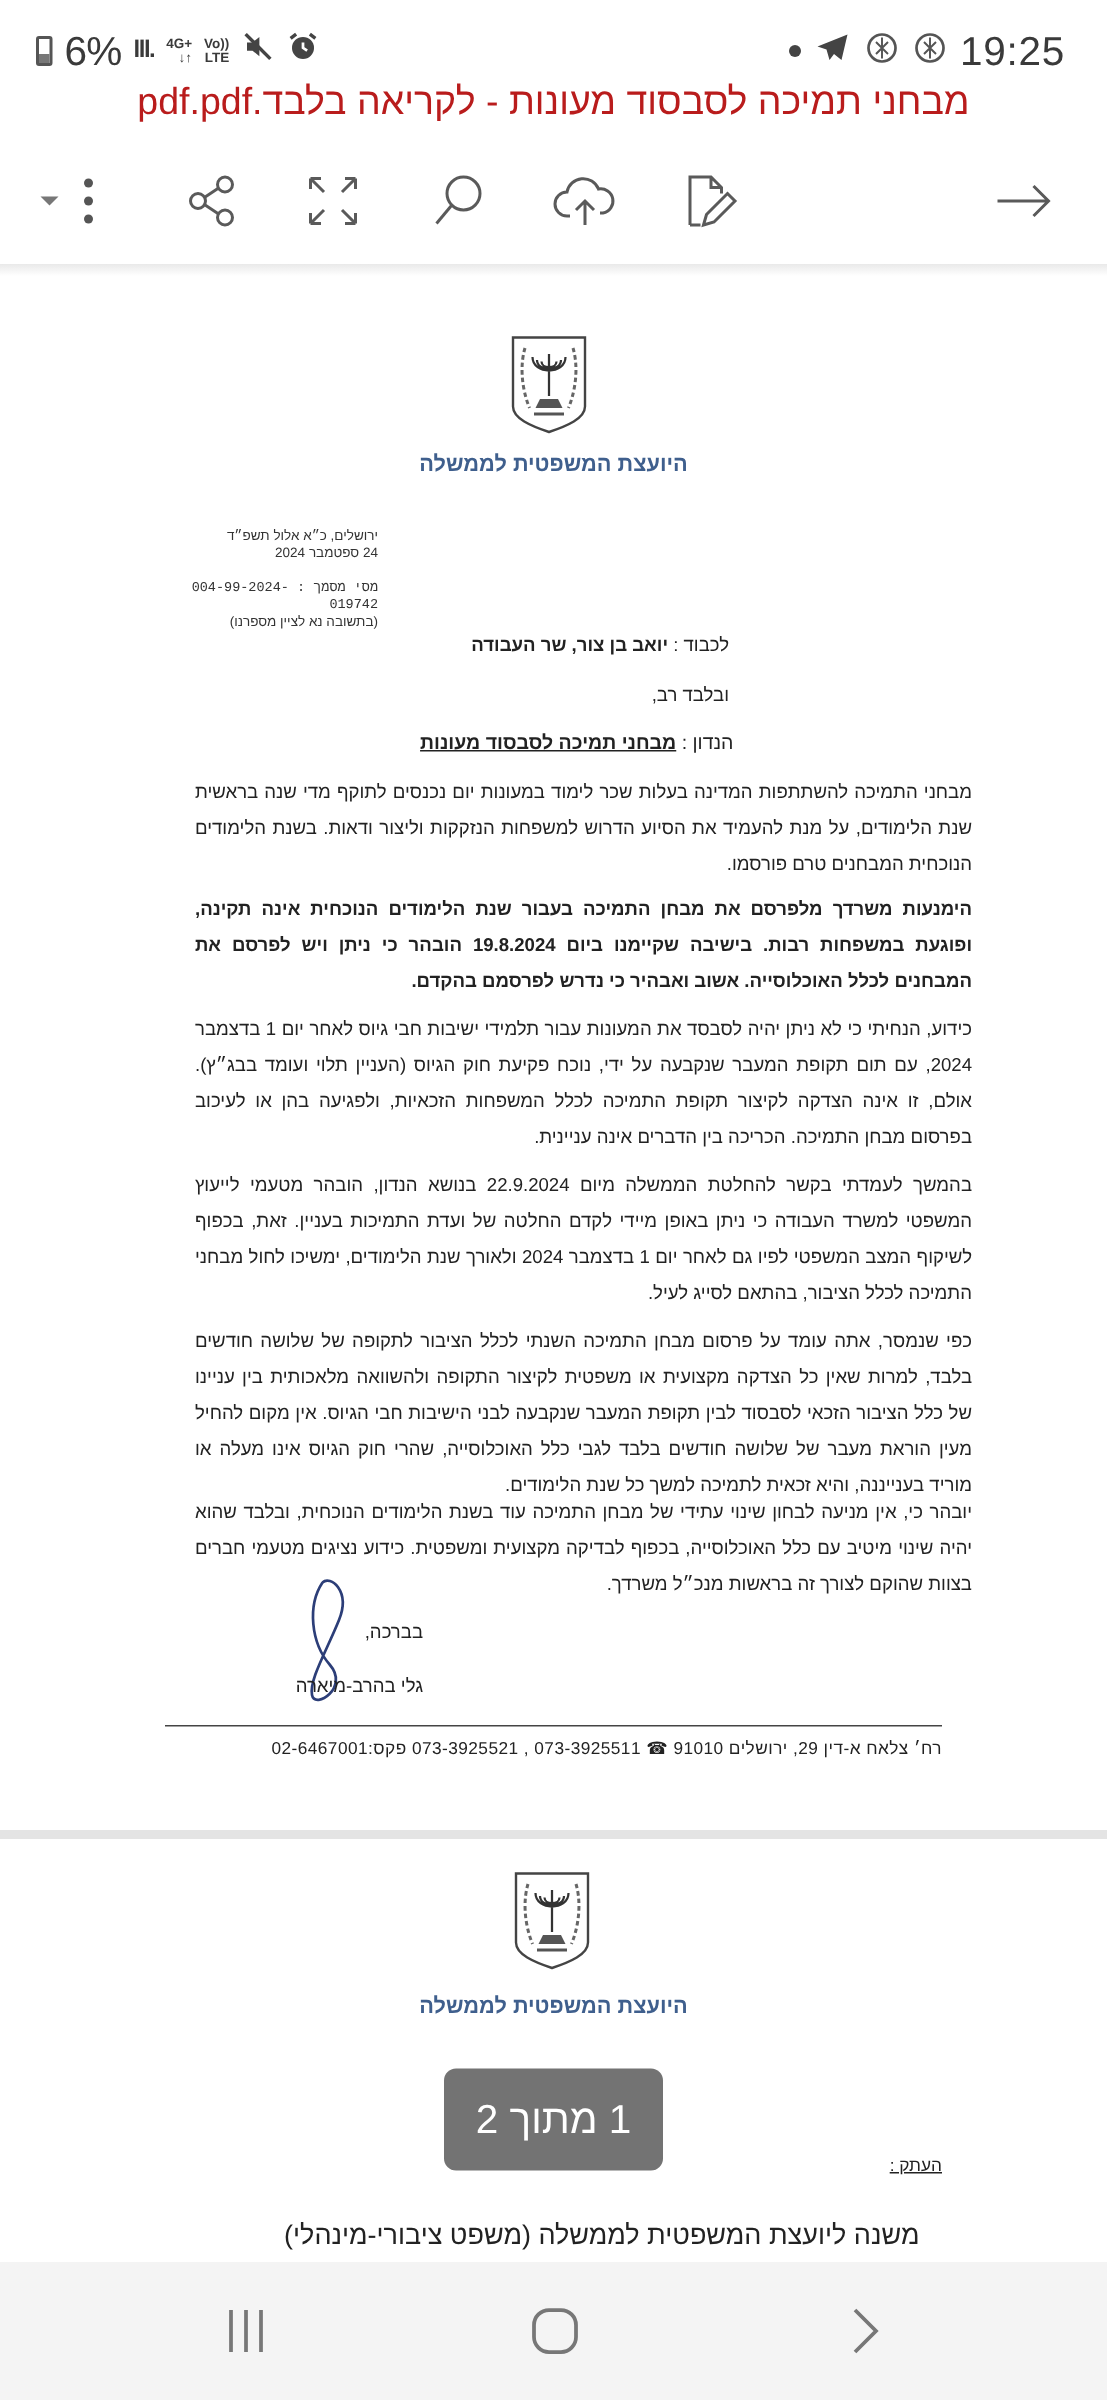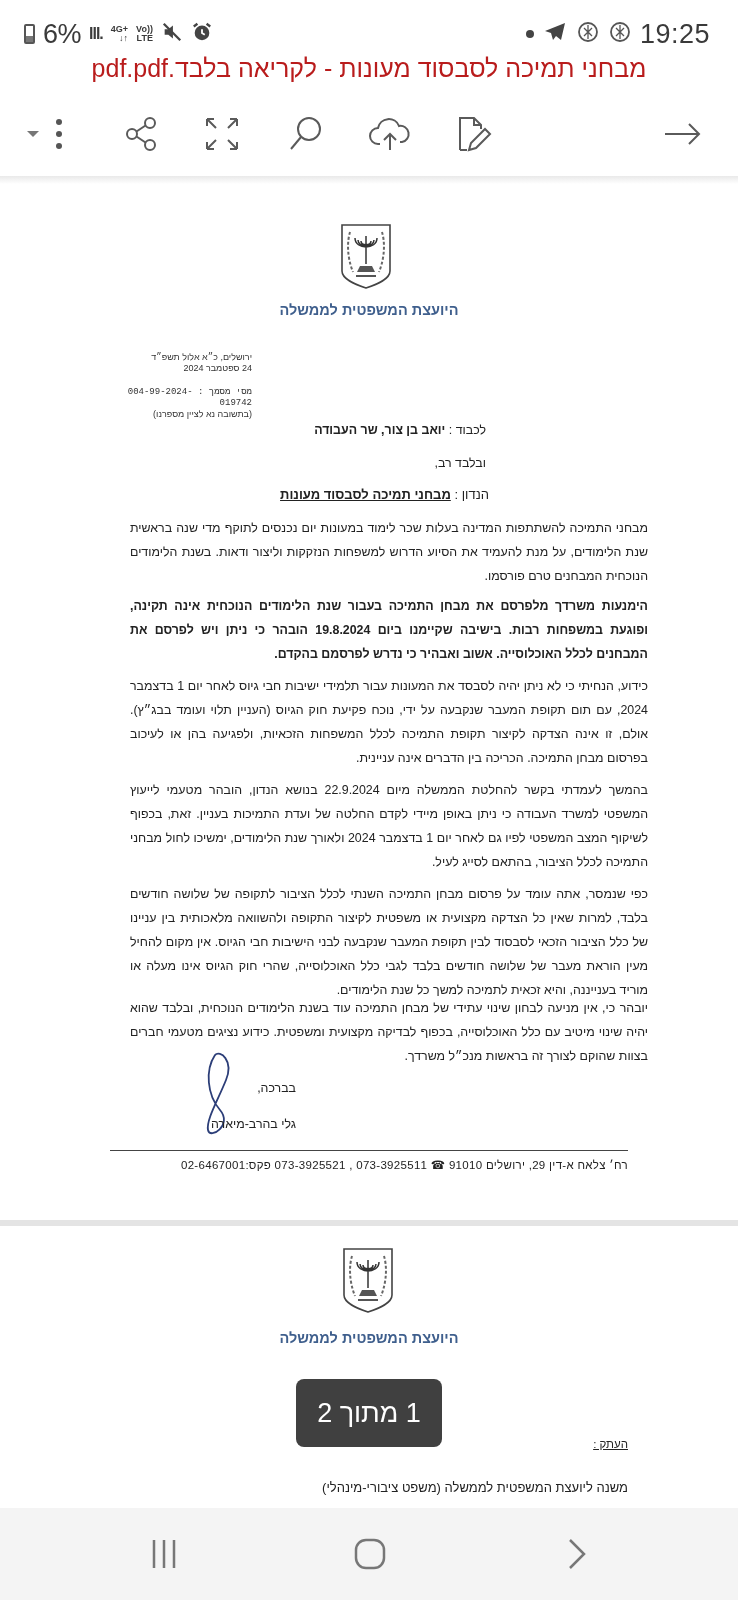--- a/index.html
+++ b/index.html
@@ -39,31 +39,31 @@
 
     .meta { position: absolute; left: 112px; font-size: 9px; color: #333; direction: rtl; text-align: right; width: 140px; line-height: 11px; }
 
     .doc-text { position: absolute; left: 110px; width: 518px; direction: rtl; text-align: justify; font-size: 12.4px; line-height: 24px; color: #222; margin-left: 20px; }
     .doc-text.bold { font-weight: bold; }
     .addr { position: absolute; right: 110px; font-size: 12.4px; direction: rtl; }
     .addr b { font-weight: bold; }
     .subject { position: absolute; width: 738px; text-align: center; font-size: 13px; direction: rtl; padding-left: 31px; }
     .subject .u { font-weight: bold; text-decoration: underline; }
 
-    .signature-block { position: absolute; left: 176px; top: 1070px; width: 120px; direction: rtl; text-align: right; font-size: 12.4px; line-height: 36px; }
+    .signature-block { position: absolute; left: 162px; top: 1070px; width: 120px; direction: rtl; text-align: right; font-size: 12.4px; line-height: 36px; }
     .sig-scribble { position: absolute; left: 195px; top: 1050px; }
 
     .footer-line { position: absolute; left: 110px; top: 1150px; width: 518px; height: 1px; background: #444; }
     .footer-text { position: absolute; left: 110px; top: 1158px; width: 518px; direction: rtl; text-align: right; font-size: 11.5px; letter-spacing: 0.3px; color: #222; white-space: nowrap; }
 
     
-    .page-indicator { position: absolute; left: 296px; top: 1379px; width: 146px; height: 68px; background: #404040; border-radius: 8px; color: #fff; display: flex; align-items: center; justify-content: center; font-size: 27px; direction: rtl; }
+    .page-indicator { position: absolute; left: 296px; top: 1379px; width: 146px; height: 68px; background: #737373; border-radius: 8px; color: #fff; display: flex; align-items: center; justify-content: center; font-size: 27px; direction: rtl; }
 
     .copy-label { position: absolute; right: 110px; top: 1438px; font-size: 11.5px; text-decoration: underline; direction: rtl; }
-    .copy-item { position: absolute; right: 110px; top: 1480px; font-size: 13px; direction: rtl; }
+    .copy-item { position: absolute; right: 125px; top: 1480px; font-size: 18px; direction: rtl; }
 
     
     .nav-bar { position: absolute; top: 1508px; left: 0; width: 738px; height: 92px; background: #f4f4f4; }
     .nav-btn { position: absolute; top: 18px; width: 60px; height: 56px; display: flex; align-items: center; justify-content: center; }
     .nav-btn svg { stroke: #777; fill: none; stroke-width: 2.5; }
   </style>
 </head>
 <body>
 
 <div class="status-bar">

